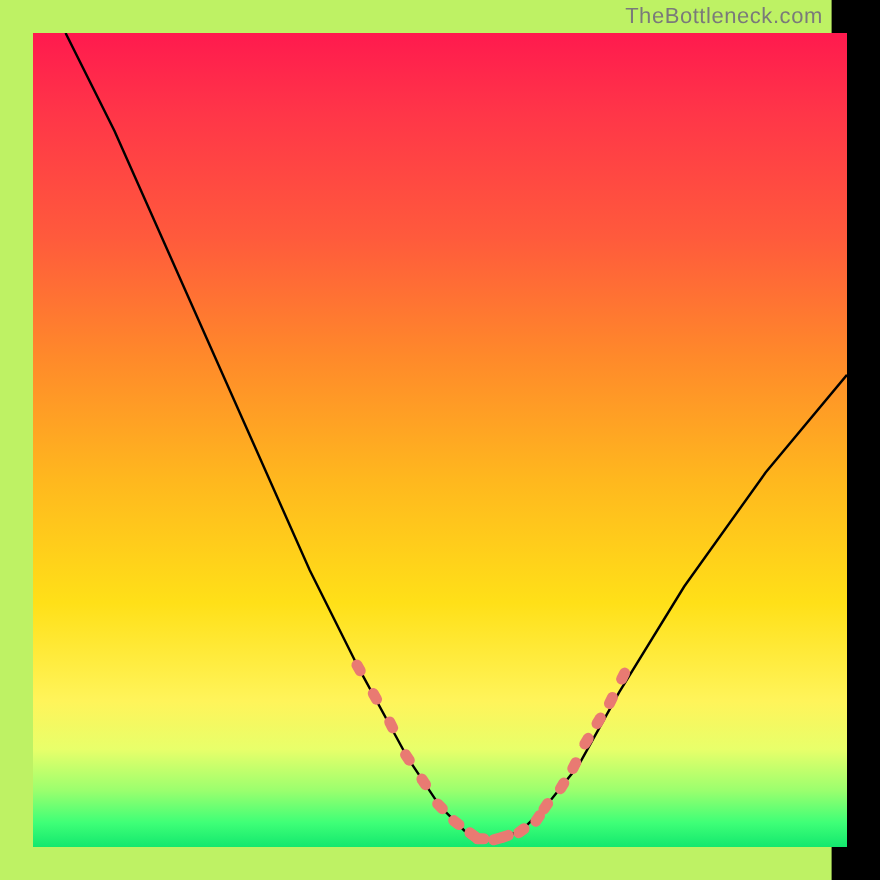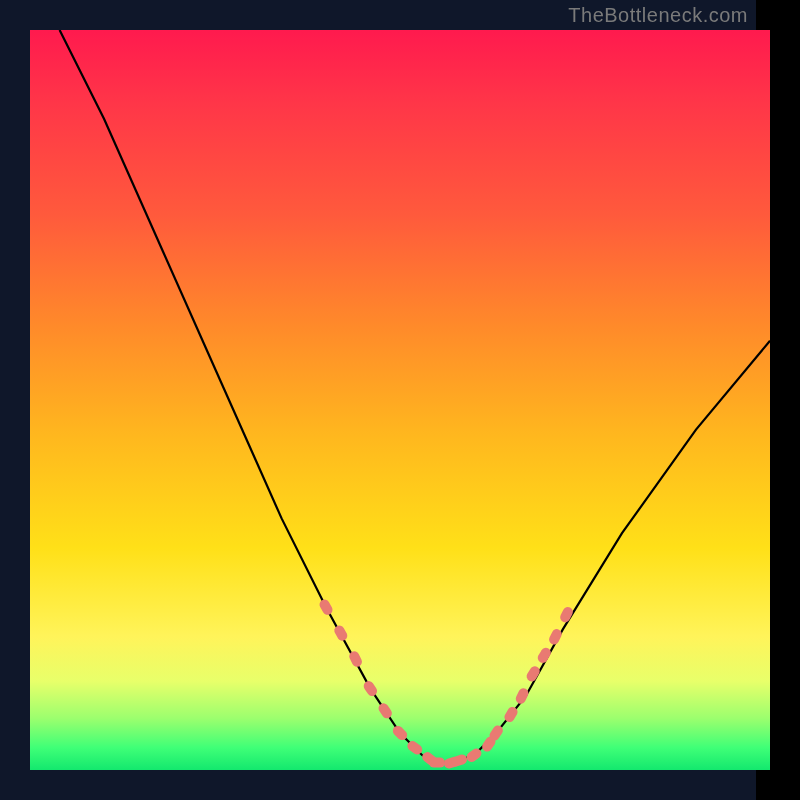--- a/index.html
+++ b/index.html
@@ -8,21 +8,21 @@
     width: 800px;
     height: 800px;
     background: #000;
     overflow: hidden;
     font-family: Arial, Helvetica, sans-serif;
   }
   .frame {
     position: relative;
     width: 756px;
     height: 800px;
-    background: #0f172a;
+    background: #bef264;
   }
   .plot-area {
     position: absolute;
     left: 30px;
     top: 30px;
     width: 740px;
     height: 740px;
     
     background: linear-gradient(
       to bottom,

